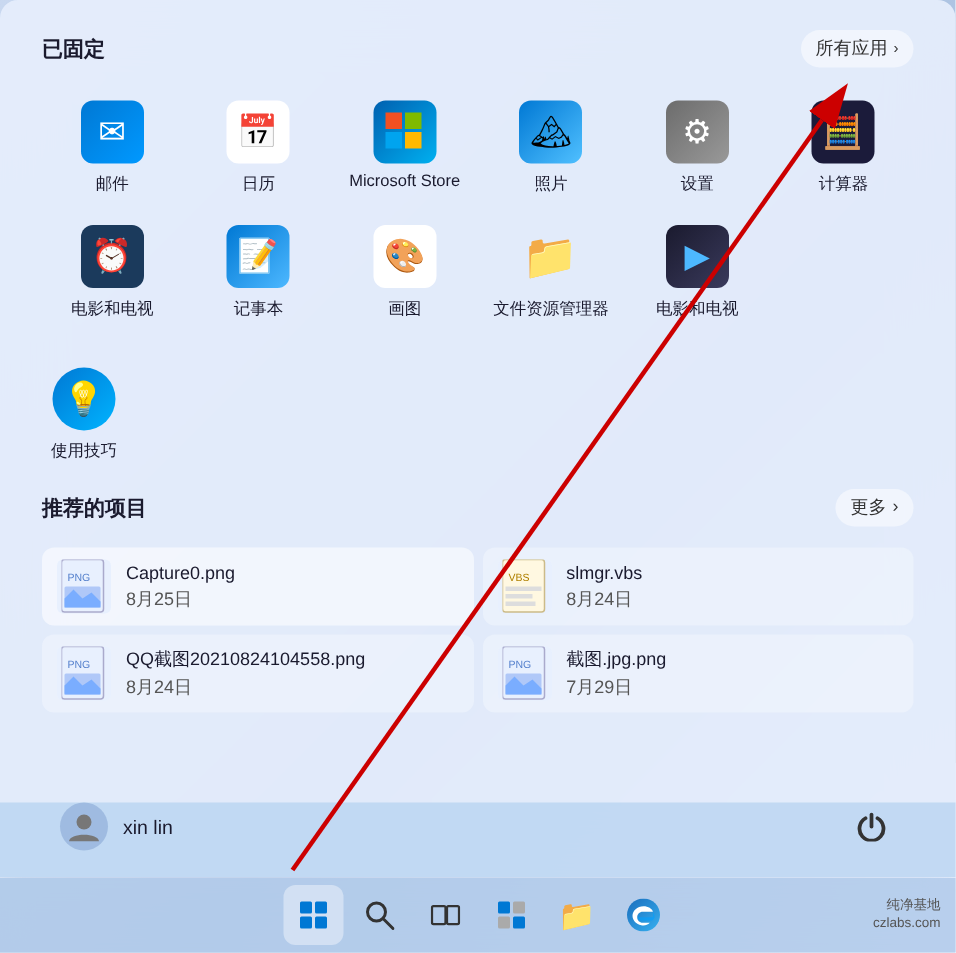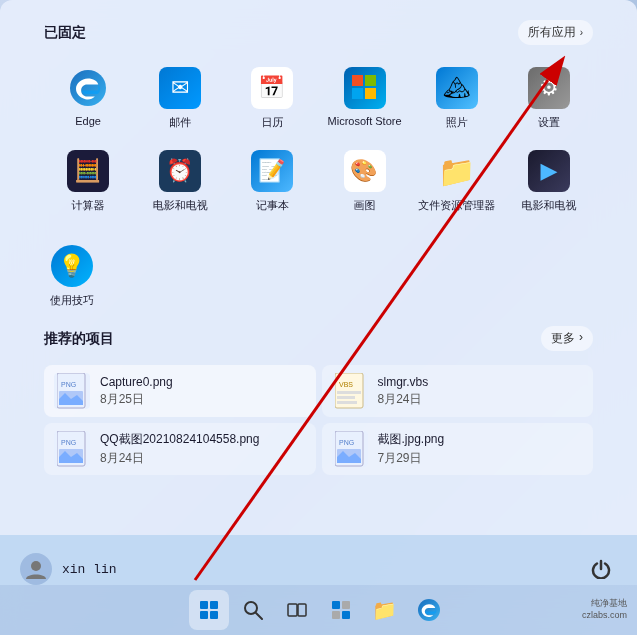--- a/index.html
+++ b/index.html
@@ -15,21 +15,21 @@
     
     .start-menu {
       position: absolute;
       top: 0;
       left: 0;
       right: 0;
       bottom: 50px;
       background: rgba(230, 238, 252, 0.92);
       backdrop-filter: blur(20px);
       border-radius: 12px 12px 0 0;
-      padding: 20px 44px;
+      padding: 20px 28px;
     }
 
     
     .section-header {
       display: flex;
       justify-content: space-between;
       align-items: center;
       margin-bottom: 14px;
     }
     .section-title {
@@ -240,24 +240,23 @@
 
     
     .bottom-bar {
       position: absolute;
       bottom: 50px;
       left: 0;
       right: 0;
       height: 50px;
       background: rgba(180, 210, 240, 0.7);
       display: flex;
-      align-items: flex-end;
+      align-items: flex-start;
       justify-content: space-between;
-      padding: 0 20px;
-      font-family: Liberation Mono, monospace;
+      padding: 0 40px;
     }
     .user-info {
       display: flex;
       align-items: center;
       gap: 10px;
       cursor: pointer;
     }
     .user-avatar {
       width: 32px;
       height: 32px;
@@ -364,36 +363,20 @@
   <div class="section-header">
     <span class="section-title">已固定</span>
     <button class="all-apps-btn">
       <span>所有应用</span>
       <span class="chevron">›</span>
     </button>
   </div>
 
   <div class="pinned-grid">
 
-    <div class="app-item">
-      <div class="app-icon">
-        <svg class="edge-svg" viewBox="0 0 42 42" xmlns="http://www.w3.org/2000/svg">
-          <defs>
-            <linearGradient id="edgeGrad1" x1="0%" y1="0%" x2="100%" y2="100%">
-              <stop offset="0%" style="stop-color:#1a6ebd"></stop>
-              <stop offset="100%" style="stop-color:#37b0f0"></stop>
-            </linearGradient>
-          </defs>
-          <circle cx="21" cy="21" r="21" fill="url(#edgeGrad1)"></circle>
-          <path d="M21 10 C13 10, 7 16, 7 22 C7 28, 12 33, 18 34 C22 35, 26 34, 29 31 L20 31 C16 31, 13 28, 13 24 C13 20, 16 17, 20 17 L33 17 C32 13, 27 10, 21 10Z" fill="white"></path>
-          <path d="M33 17 C34 19, 35 21, 35 23 C35 25, 34 27, 32 28 L18 28 C16 28, 14 27, 14 24 L33 24Z" fill="rgba(0,160,255,0.6)"></path>
-        </svg>
-      </div>
-      <span class="app-label">Edge</span>
-    </div>
 
     <div class="app-item">
       <div class="app-icon icon-mail">✉</div>
       <span class="app-label">邮件</span>
     </div>
 
     <div class="app-item">
       <div class="app-icon icon-calendar">📅</div>
       <span class="app-label">日历</span>
     </div>

